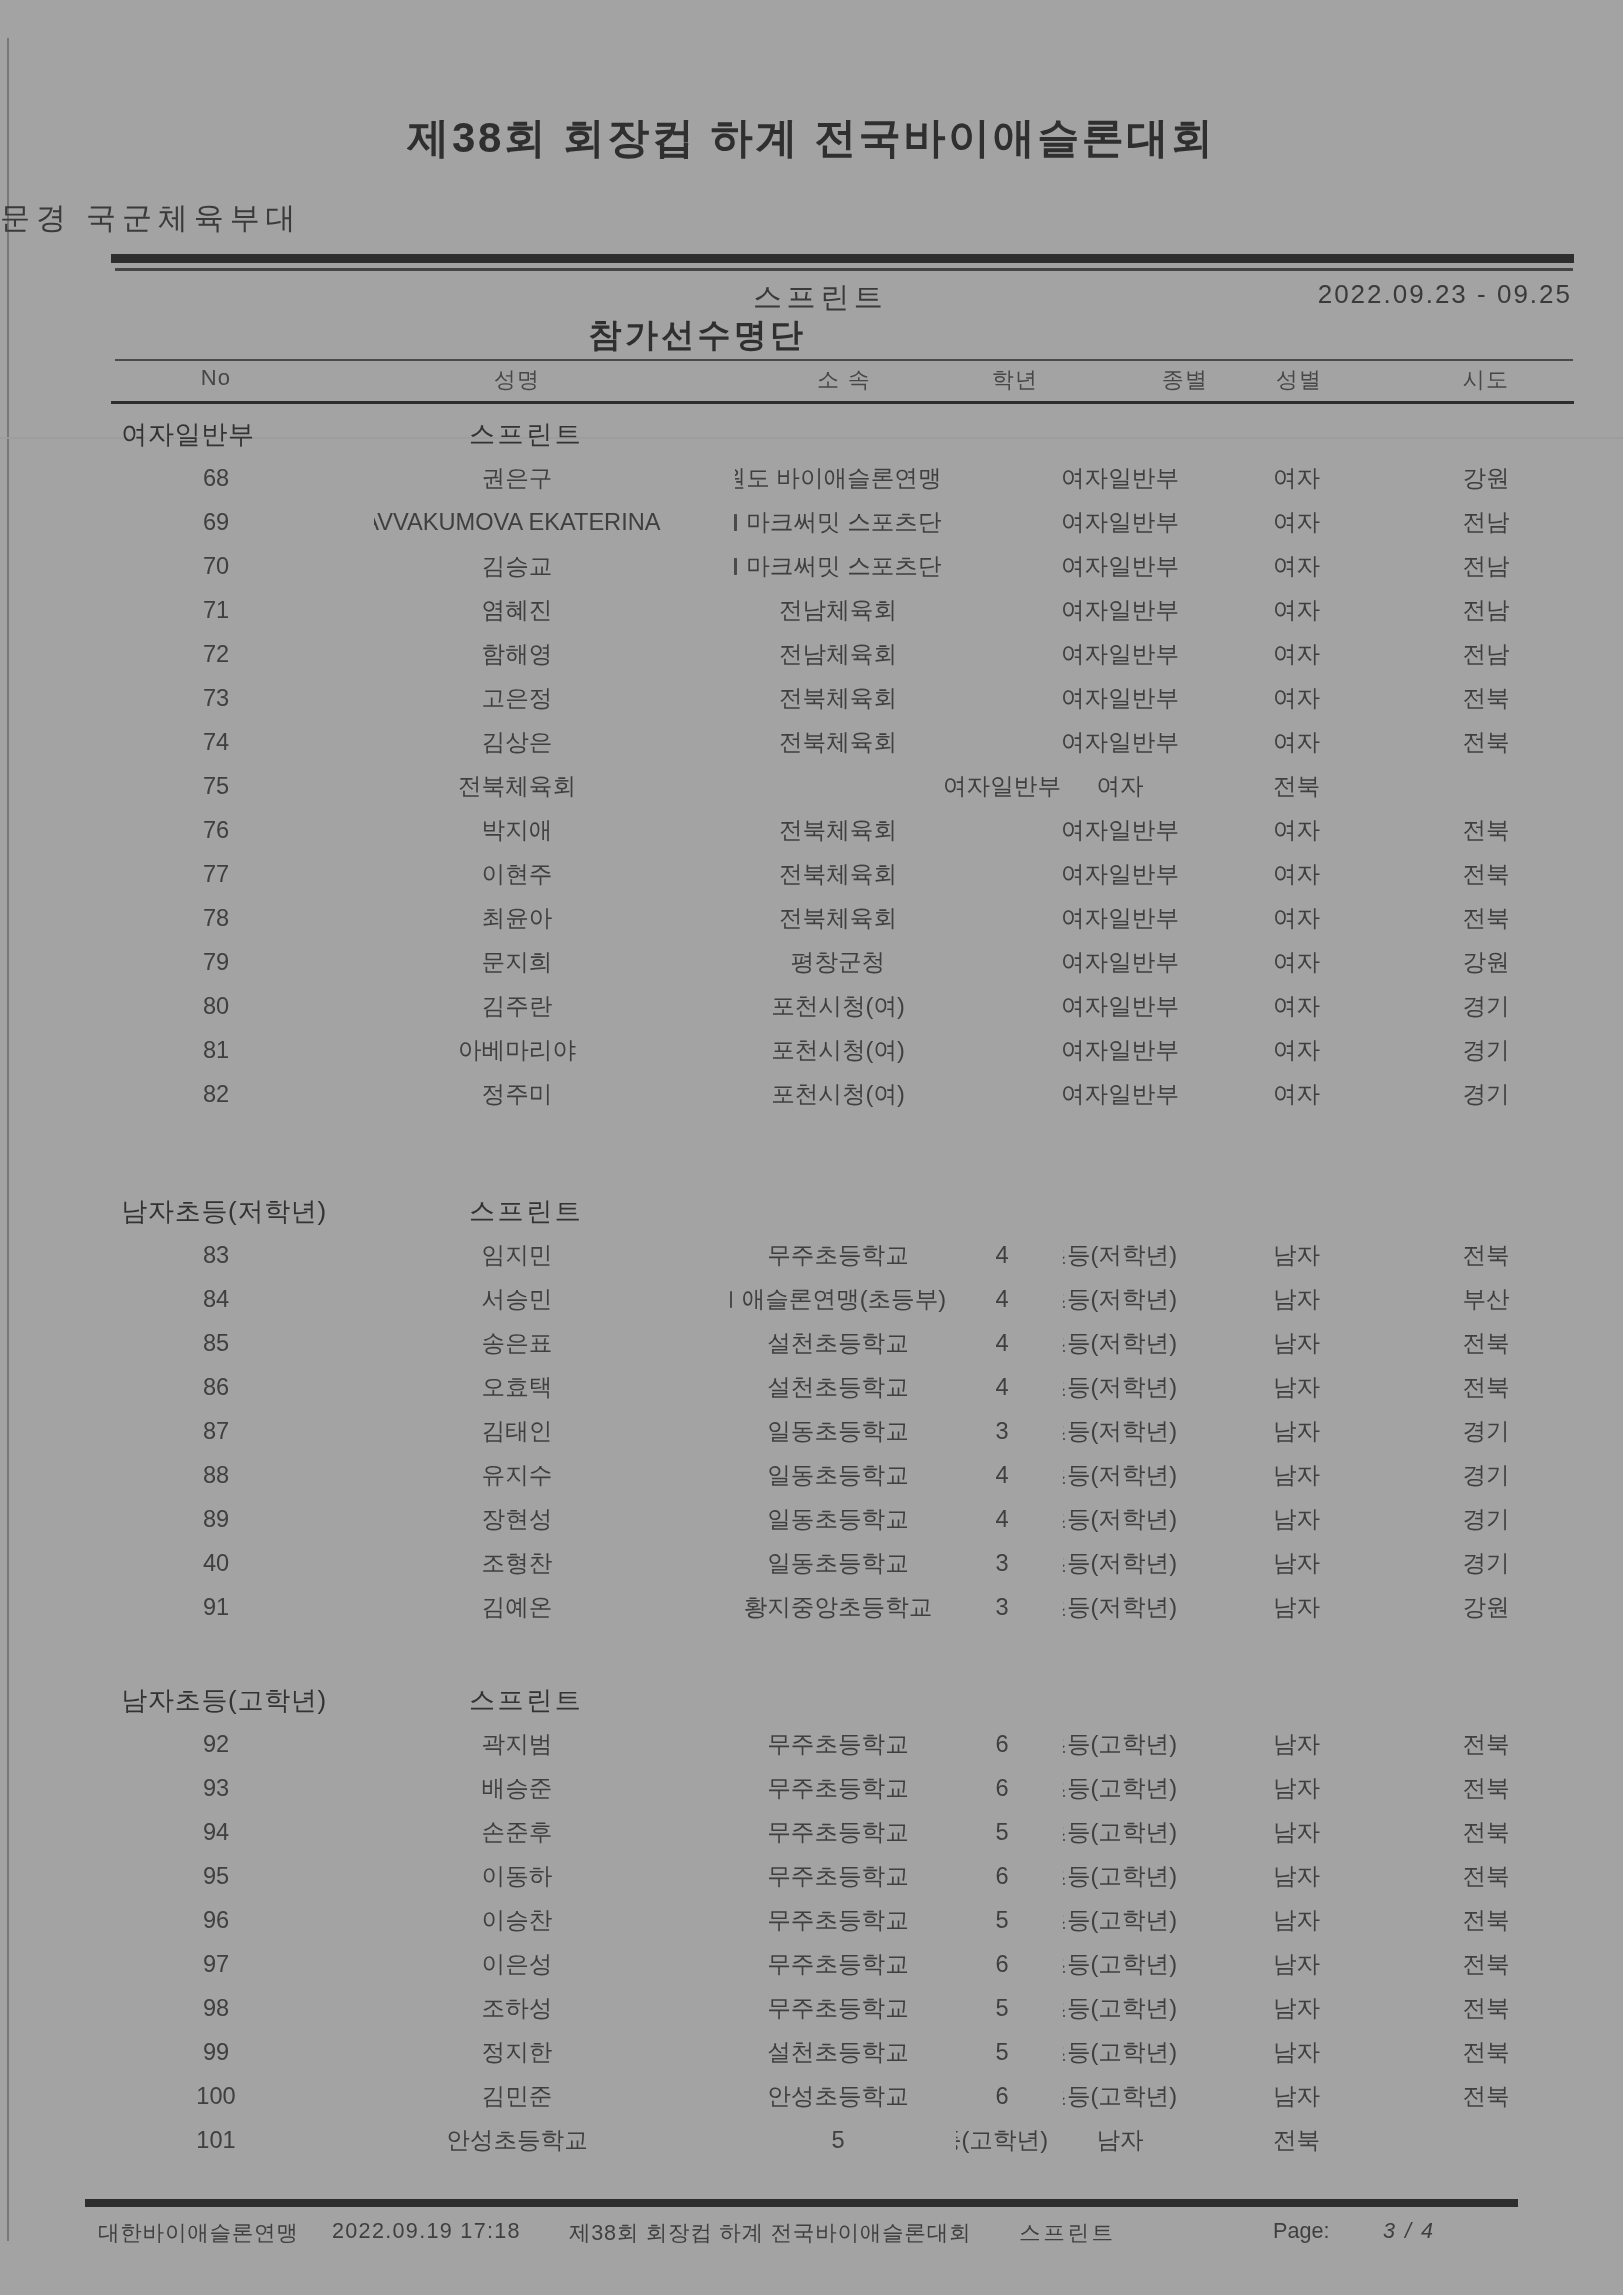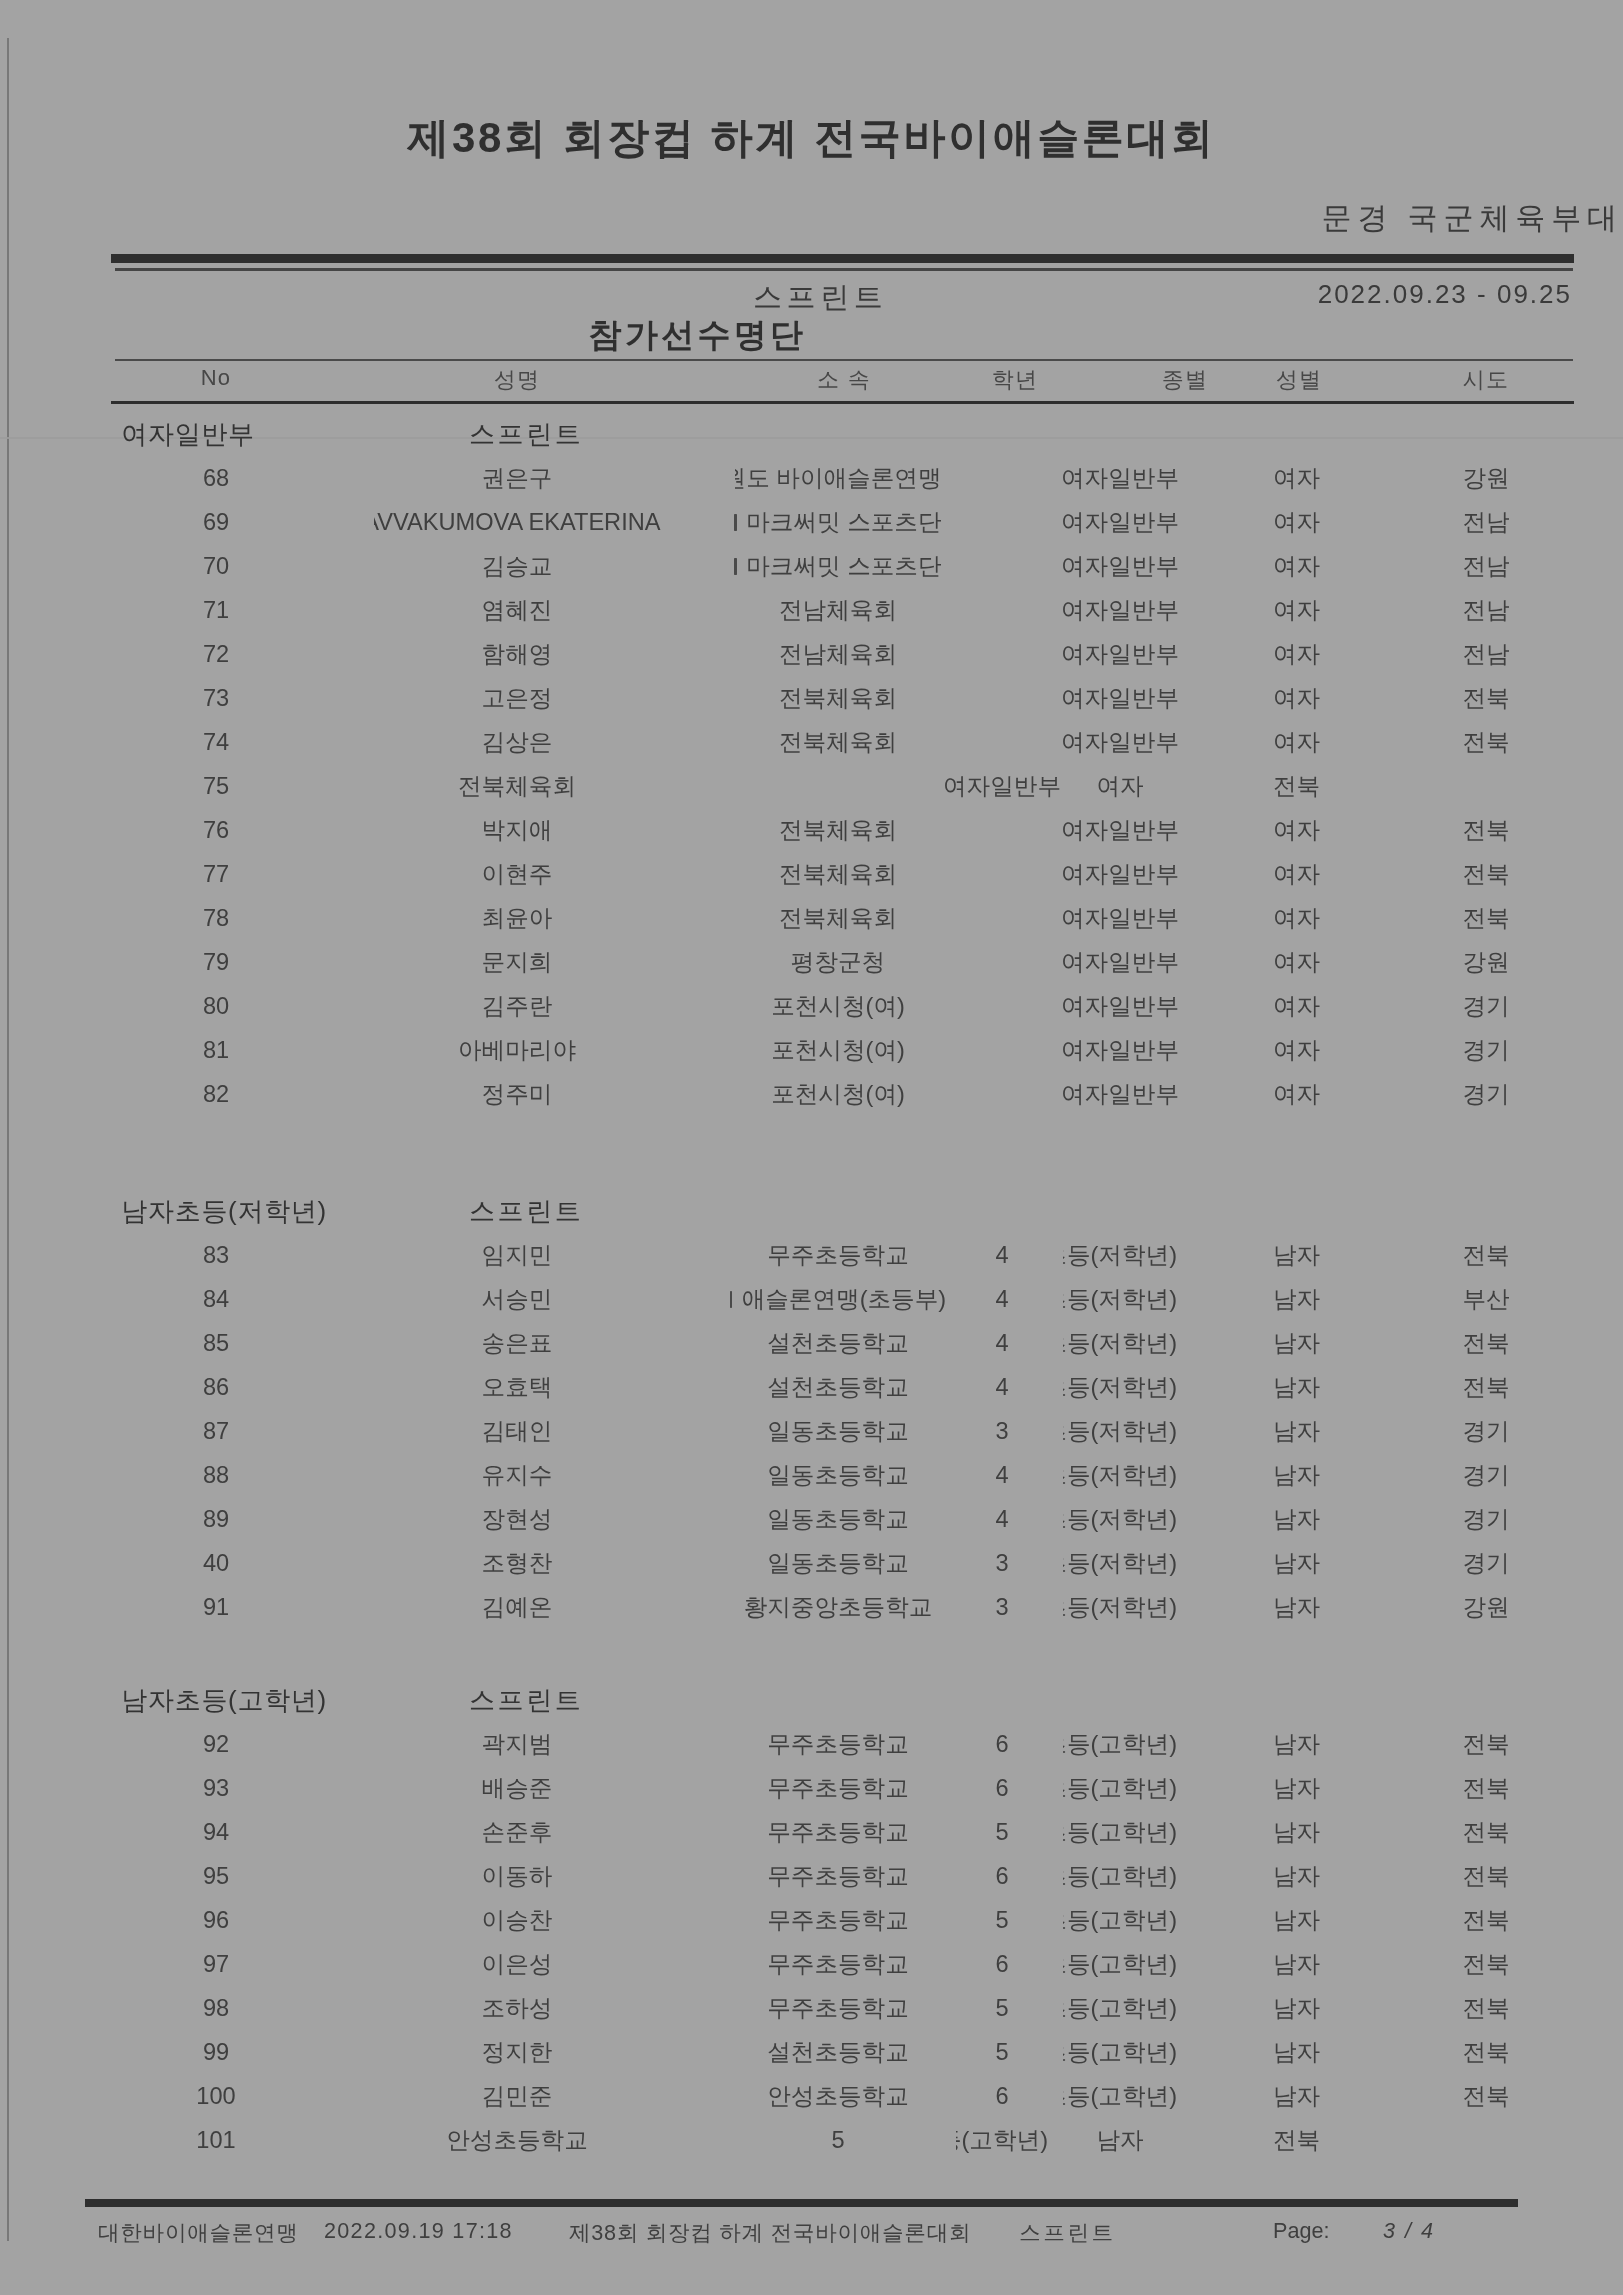--- a/index.html
+++ b/index.html
@@ -17,21 +17,21 @@
   .artifact-line{position:absolute;left:0;top:437px;width:1623px;height:2px;background:#9c9c9c;opacity:.85;}
   
   .bar-top{position:absolute;left:111px;top:254px;width:1463px;height:8.5px;background:#2e2e2e;}
   .bar-top2{position:absolute;left:115px;top:268px;width:1458px;height:2.6px;background:#454545;}
   .rule-header-top{position:absolute;left:115px;top:359px;width:1458px;height:2px;background:#4a4a4a;}
   .rule-header-bottom{position:absolute;left:111px;top:401px;width:1463px;height:3.3px;background:#2d2d2d;}
   .bar-footer{position:absolute;left:85px;top:2199px;width:1433px;height:7.9px;background:#2e2e2e;}
   
   .title{position:absolute;left:0;top:110px;width:1623px;text-align:center;
          font-size:42px;font-weight:700;letter-spacing:2.6px;color:#2f2f2f;}
-  .subtitle{position:absolute;left:0;top:198px;width:1623px;text-align:right;
+  .subtitle{position:absolute;left:0;top:198px;width:1623px;text-align:left;
          font-size:30px;font-weight:400;letter-spacing:5.9px;color:#3a3a3a;}
   .meta-event{position:absolute;left:753px;top:278px;font-size:29px;letter-spacing:4.6px;color:#3a3a3a;}
   .meta-date{position:absolute;right:51px;top:279px;font-size:26px;letter-spacing:2px;color:#3a3a3a;}
   .list-title{position:absolute;left:0;top:313px;width:1395px;text-align:center;
          font-size:33px;font-weight:700;letter-spacing:3.3px;color:#2f2f2f;}
   
   .colhead{position:absolute;top:365px;transform:translateX(-50%);font-size:22px;color:#474747;letter-spacing:1.3px;white-space:nowrap;}
   
   .tbody{position:absolute;left:118px;top:408px;width:1453px;}
   .sec-header{position:relative;height:48px;}
@@ -48,21 +48,21 @@
   .col-name.cut>.wrap{max-width:287px;}
   .col-team.cut>.wrap{max-width:207px;}
   .col-division.cut>.wrap{max-width:114px;}
   
   .sliver>.wrap::before{content:"";display:inline-block;width:2.6px;height:17px;
       background:#4a4a4a;margin-right:9.2px;border-radius:0.7px;
       box-shadow:0 21px 0 -14.4px #4a4a4a;}
   
   .footer-text{position:absolute;top:2218px;font-size:21.6px;color:#3f3f3f;white-space:nowrap;}
   .f-org{left:98px;letter-spacing:0.7px;}
-  .f-time{left:324px;letter-spacing:1.3px;}
+  .f-time{left:332px;letter-spacing:1.3px;}
   .f-title{left:569px;letter-spacing:0.7px;}
   .f-event{left:1019px;letter-spacing:2.6px;}
   .f-pagelabel{left:1273px;}
   .f-page{left:1383px;letter-spacing:2px;font-style:italic;}
 </style>
 </head>
 <body>
 
 <div class="page">
 

